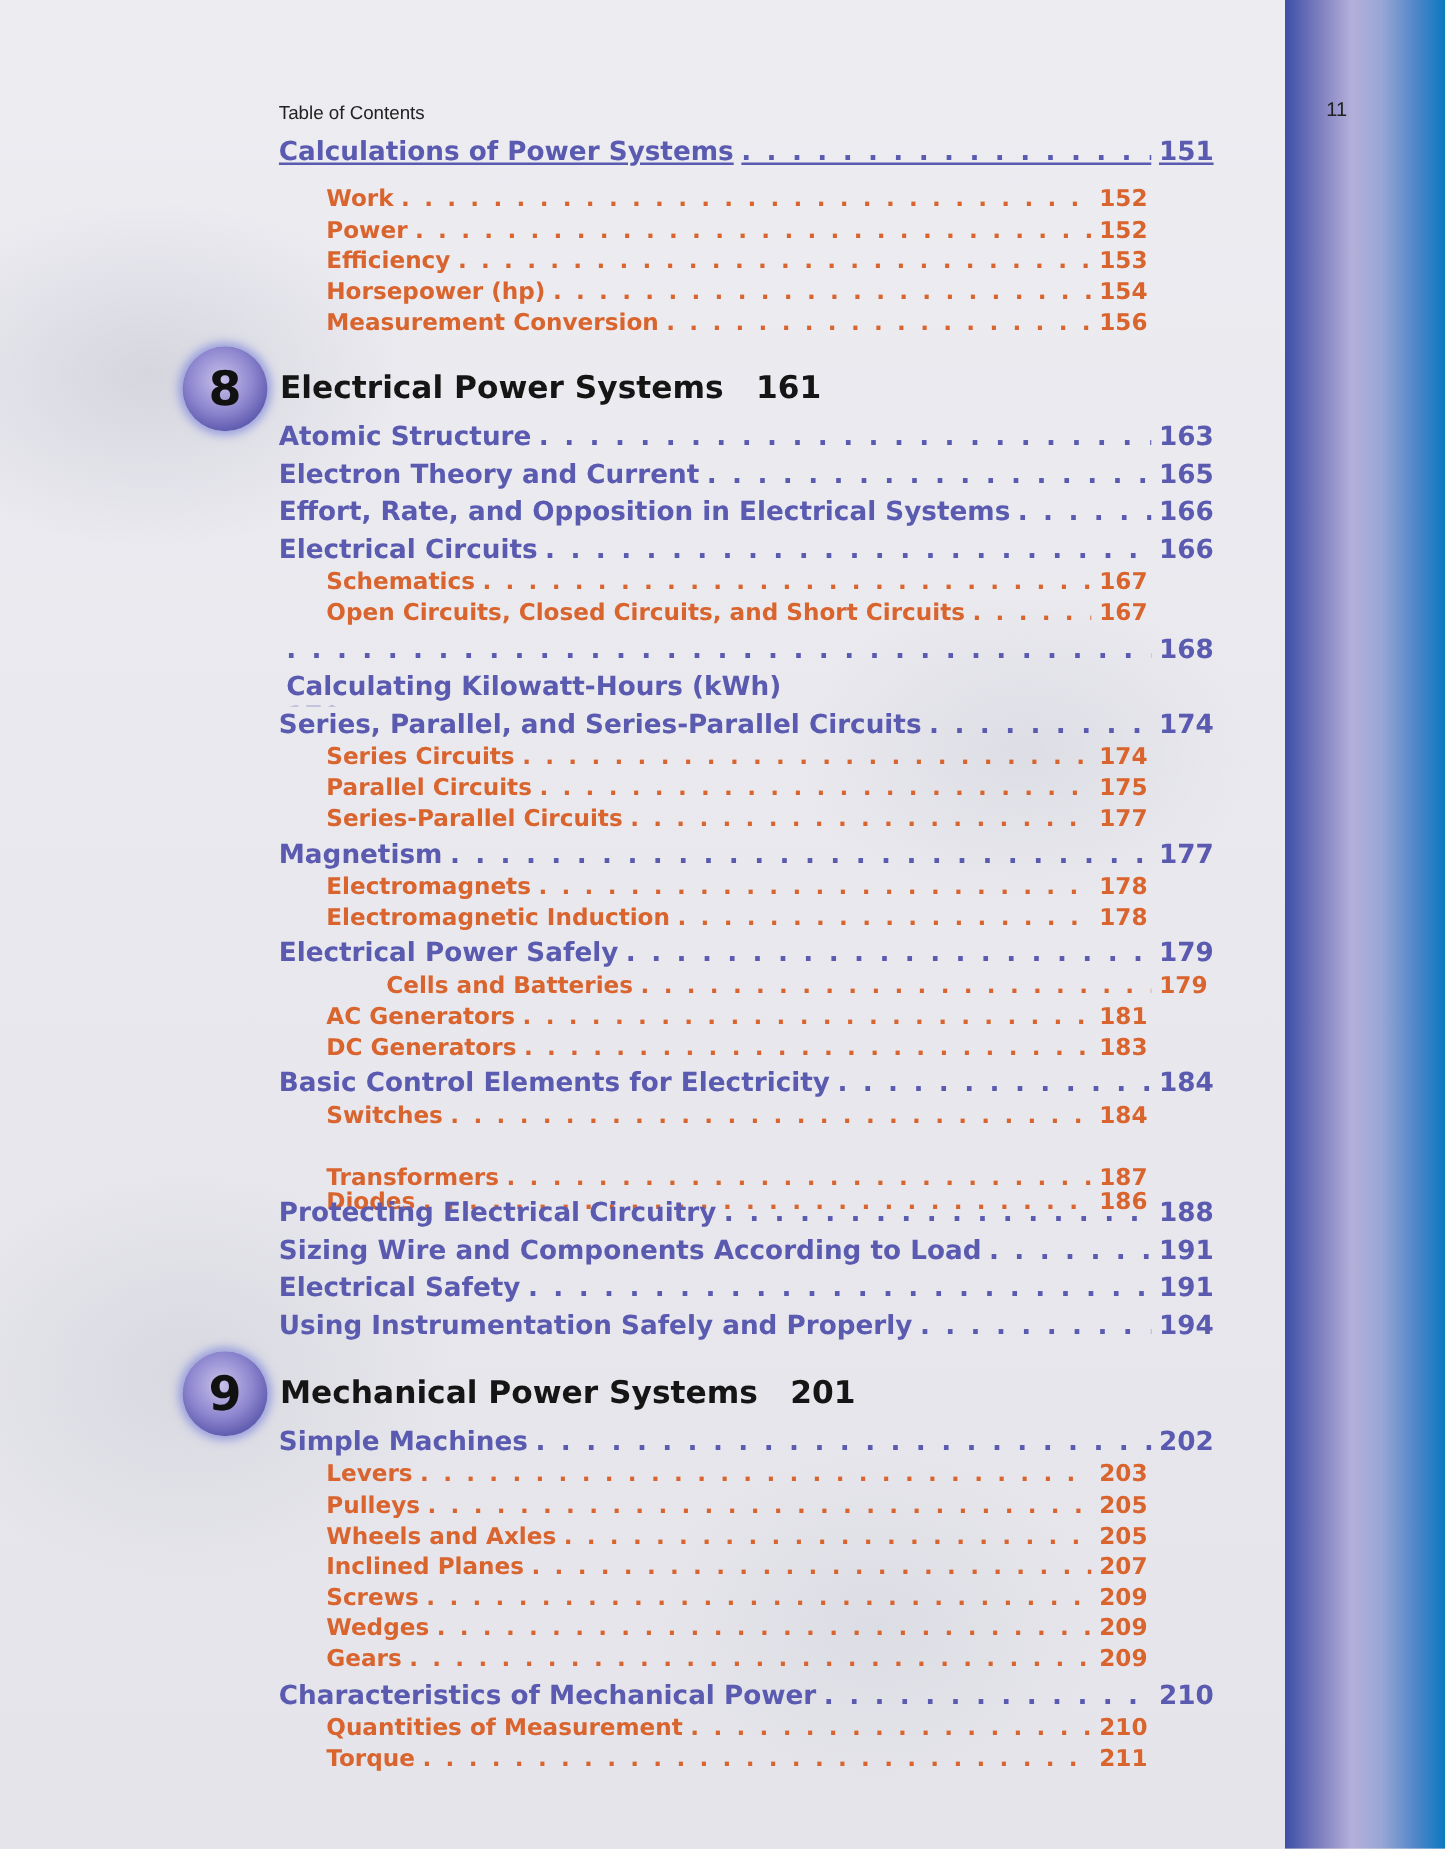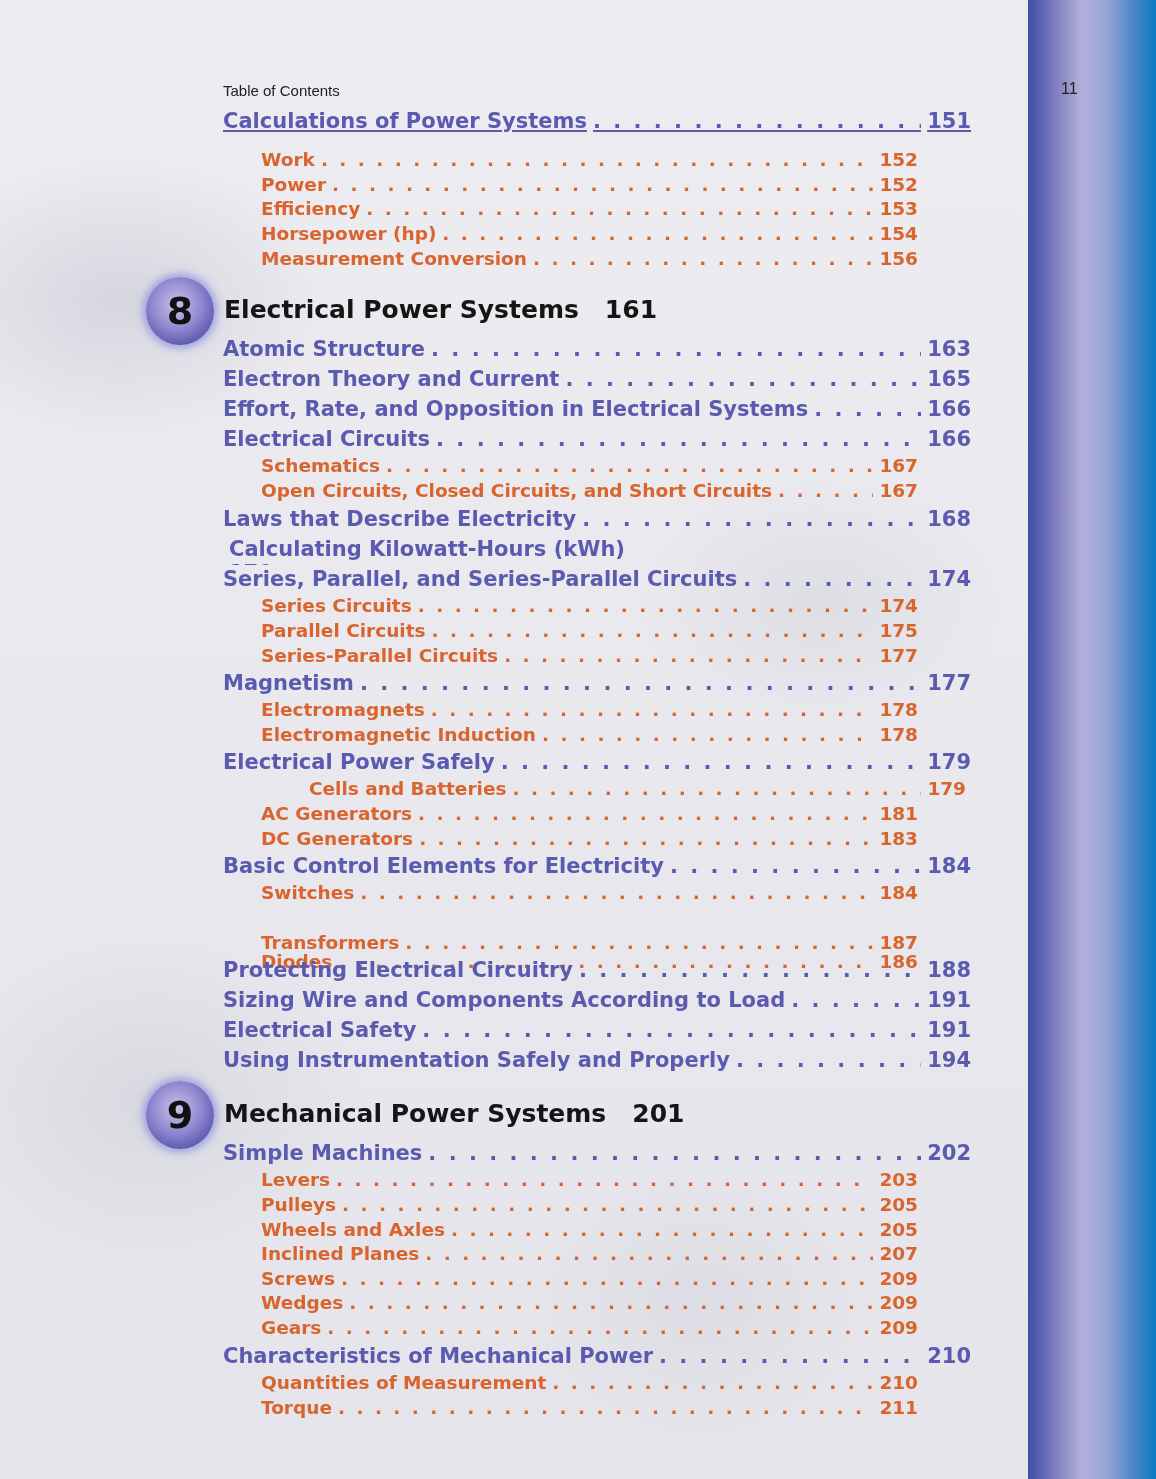--- a/index.html
+++ b/index.html
@@ -109,21 +109,20 @@
       <span class="t">Schematics</span>
       <span class="dots"></span>
       <span class="p">167</span>
     </div>
     <div class="row lvl2" style="top: 480px;">
       <span class="t">Open Circuits, Closed Circuits, and Short Circuits</span>
       <span class="dots"></span>
       <span class="p">167</span>
     </div>
     <div class="row lvl1" style="top: 507px;">
-      <span class="t">Laws that Describe Electricity</span>
       <span class="dots"></span>
       <span class="p">168</span>
     </div>
     <div class="row lvl1" style="top: 537px; flex-direction: column;">
       <span class="t">Calculating Kilowatt-Hours (kWh)</span>
       <span class="dots"></span>
       <span class="p">170</span>
     </div>
     <div class="row lvl1" style="top: 567px;">
       <span class="t">Series, Parallel, and Series-Parallel Circuits</span>

